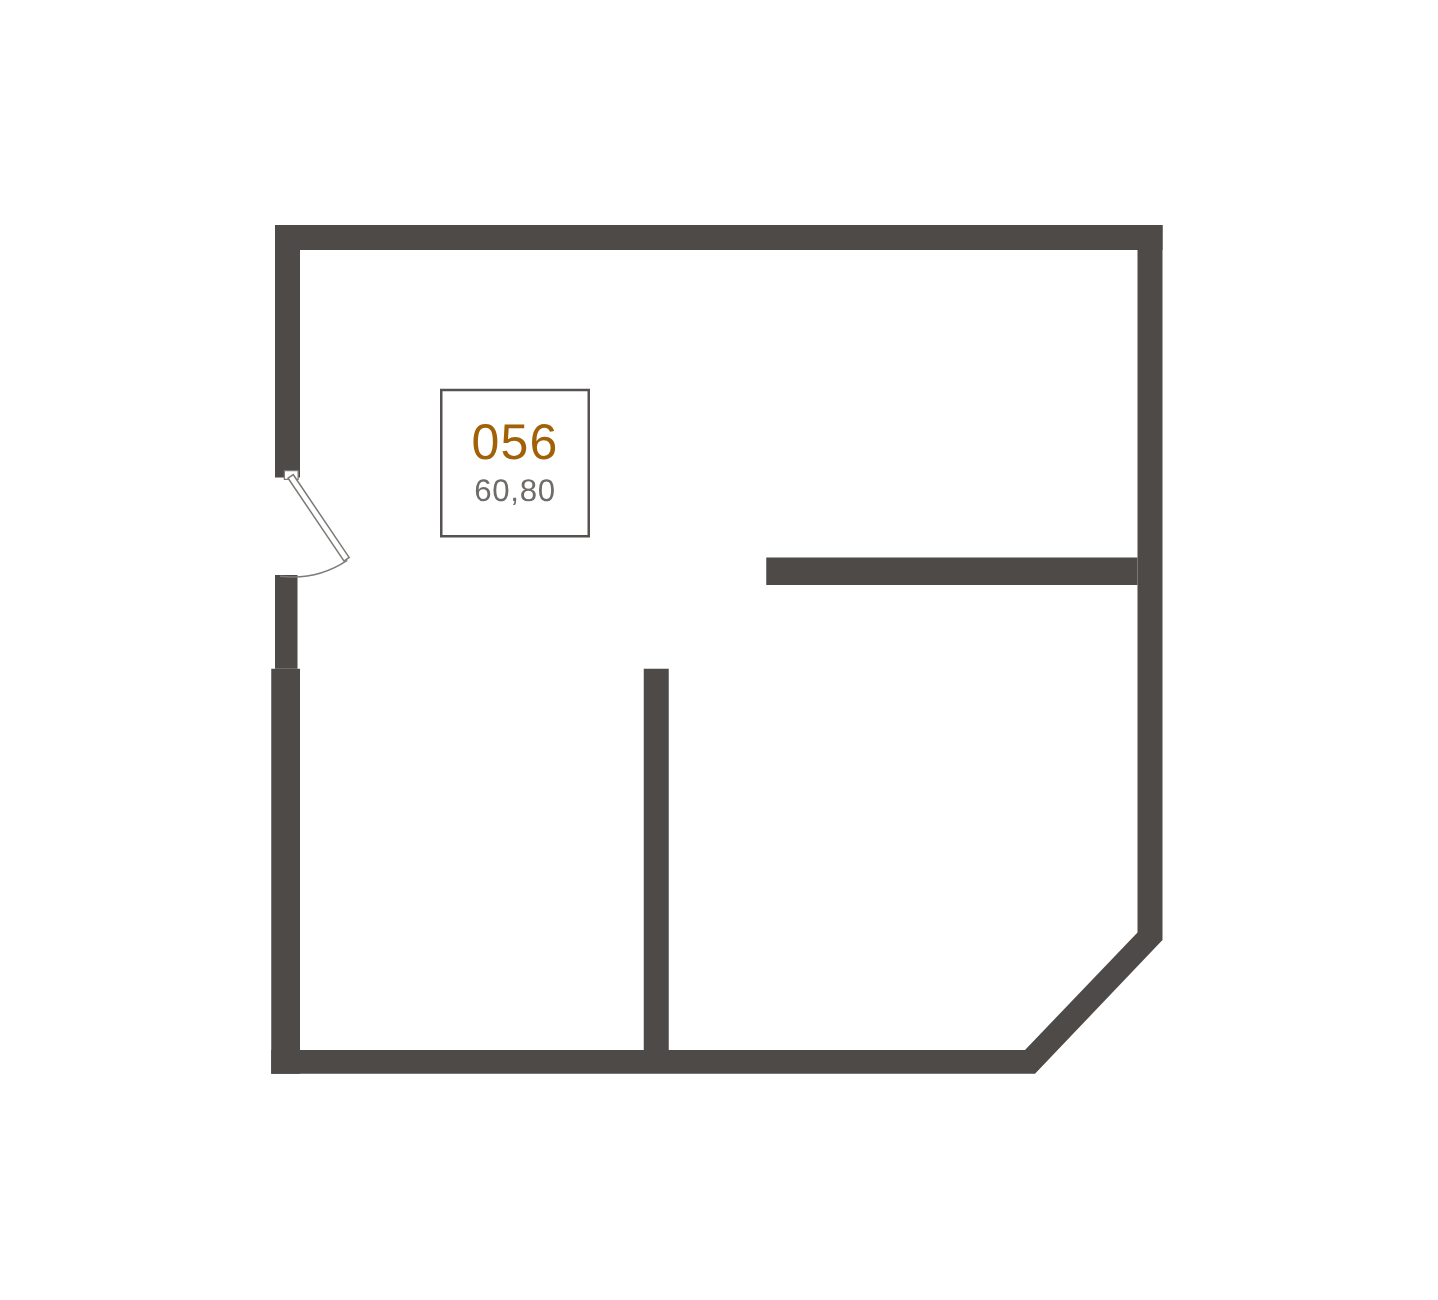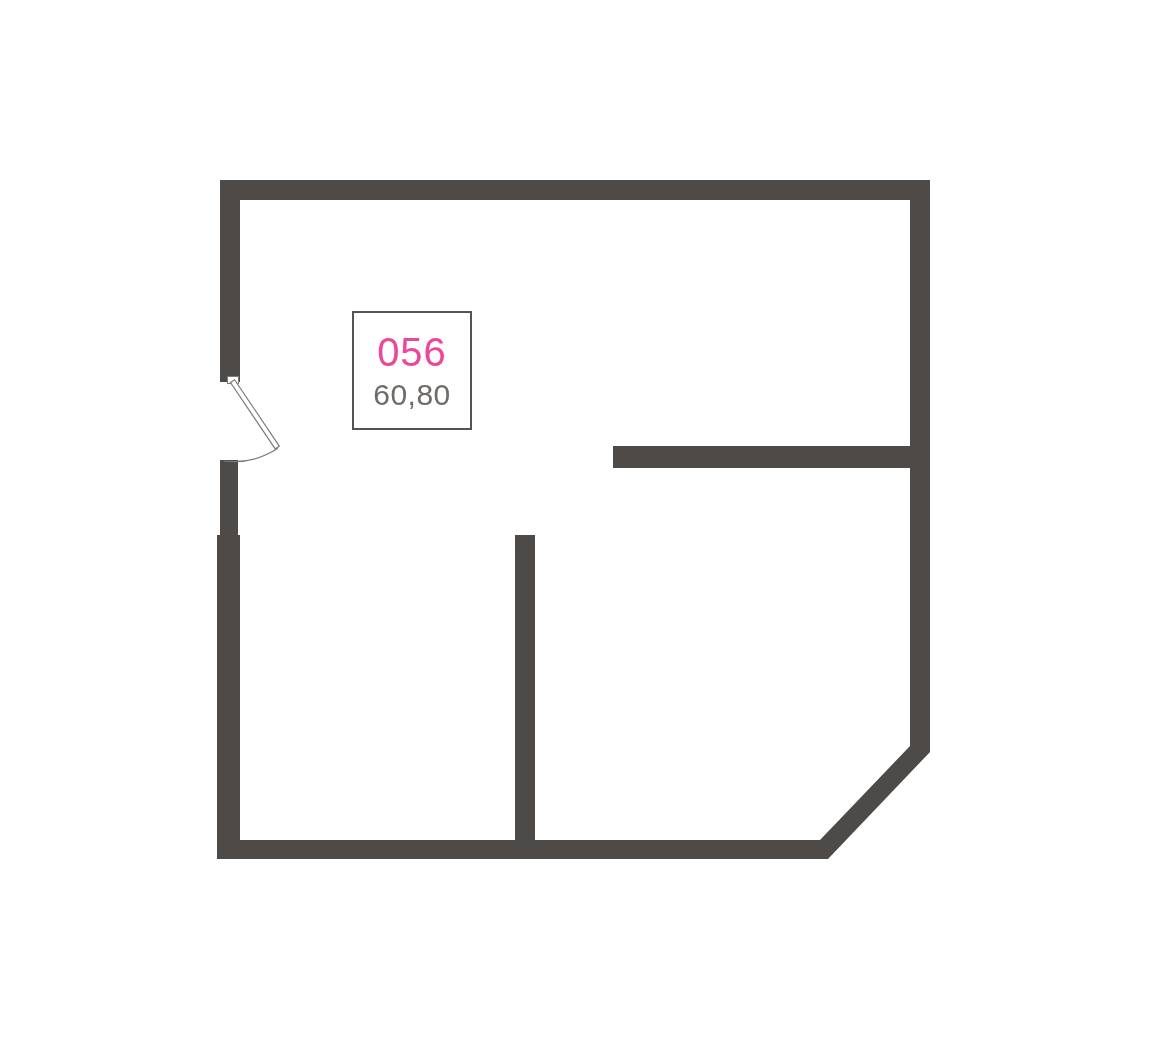--- a/index.html
+++ b/index.html
@@ -35,25 +35,25 @@
     display: flex;
     flex-direction: column;
     align-items: center;
     justify-content: center;
     text-align: center;
   }
   .room-number {
     font-size: 40px;
     line-height: 1.05;
     letter-spacing: 1px;
-    color: #ec4899;
+    color: #a16207;
   }
   .room-area {
     margin-top: 5px;
-    font-size: 30px;
+    font-size: 25px;
     line-height: 1.1;
     letter-spacing: 0.5px;
     color: #6e6b68;
   }
 </style>
 </head>
 <body>
 
 <div class="canvas">
 

